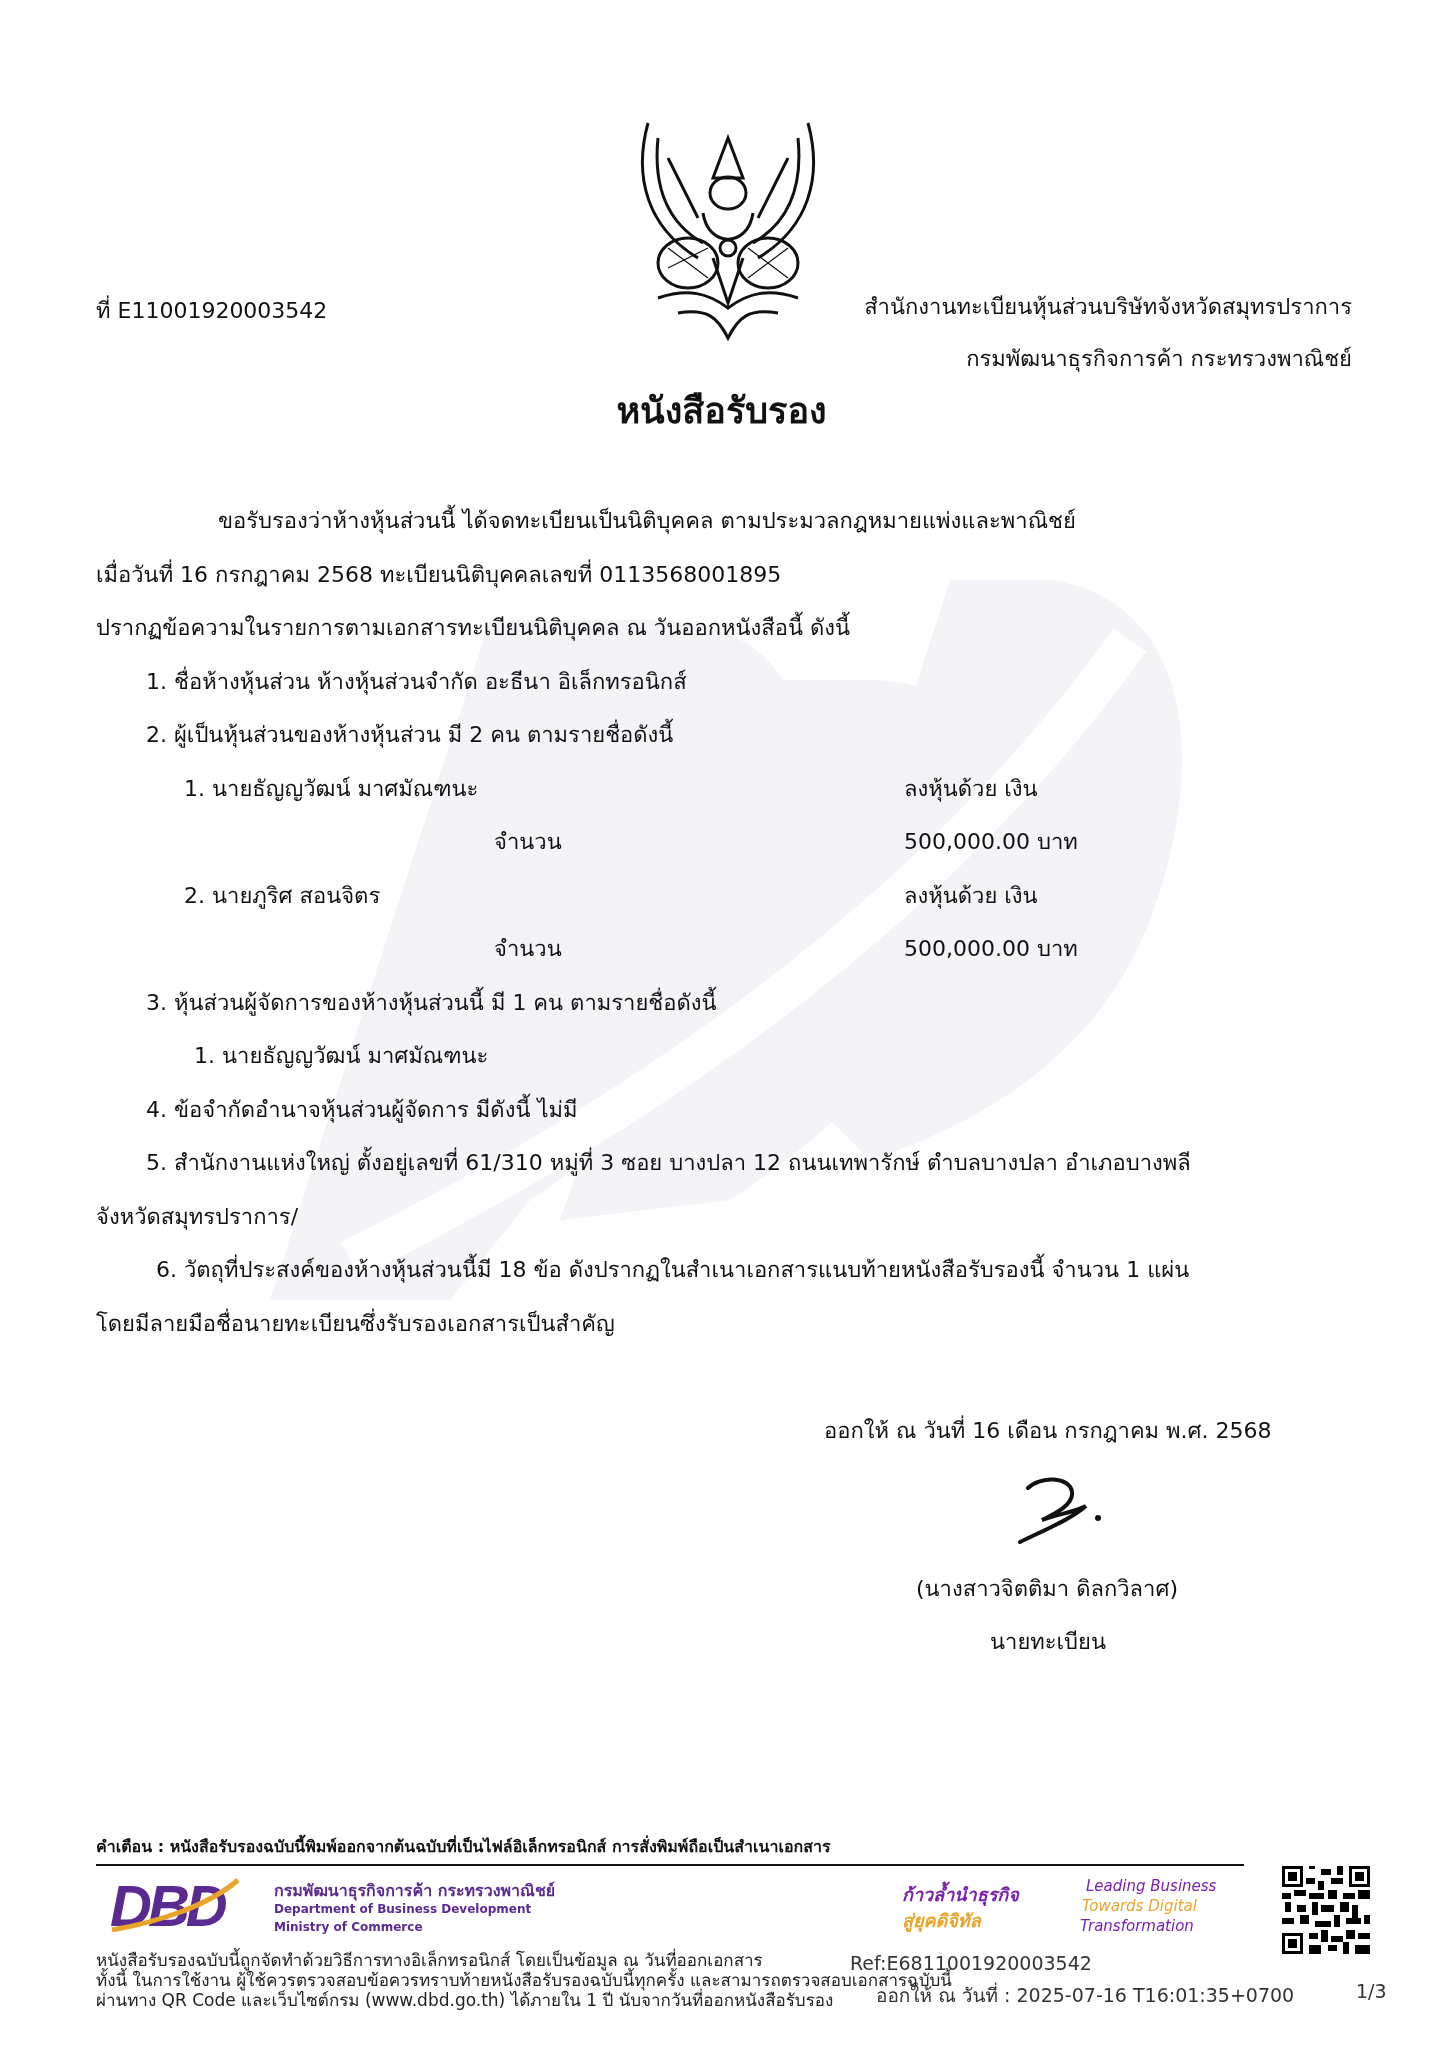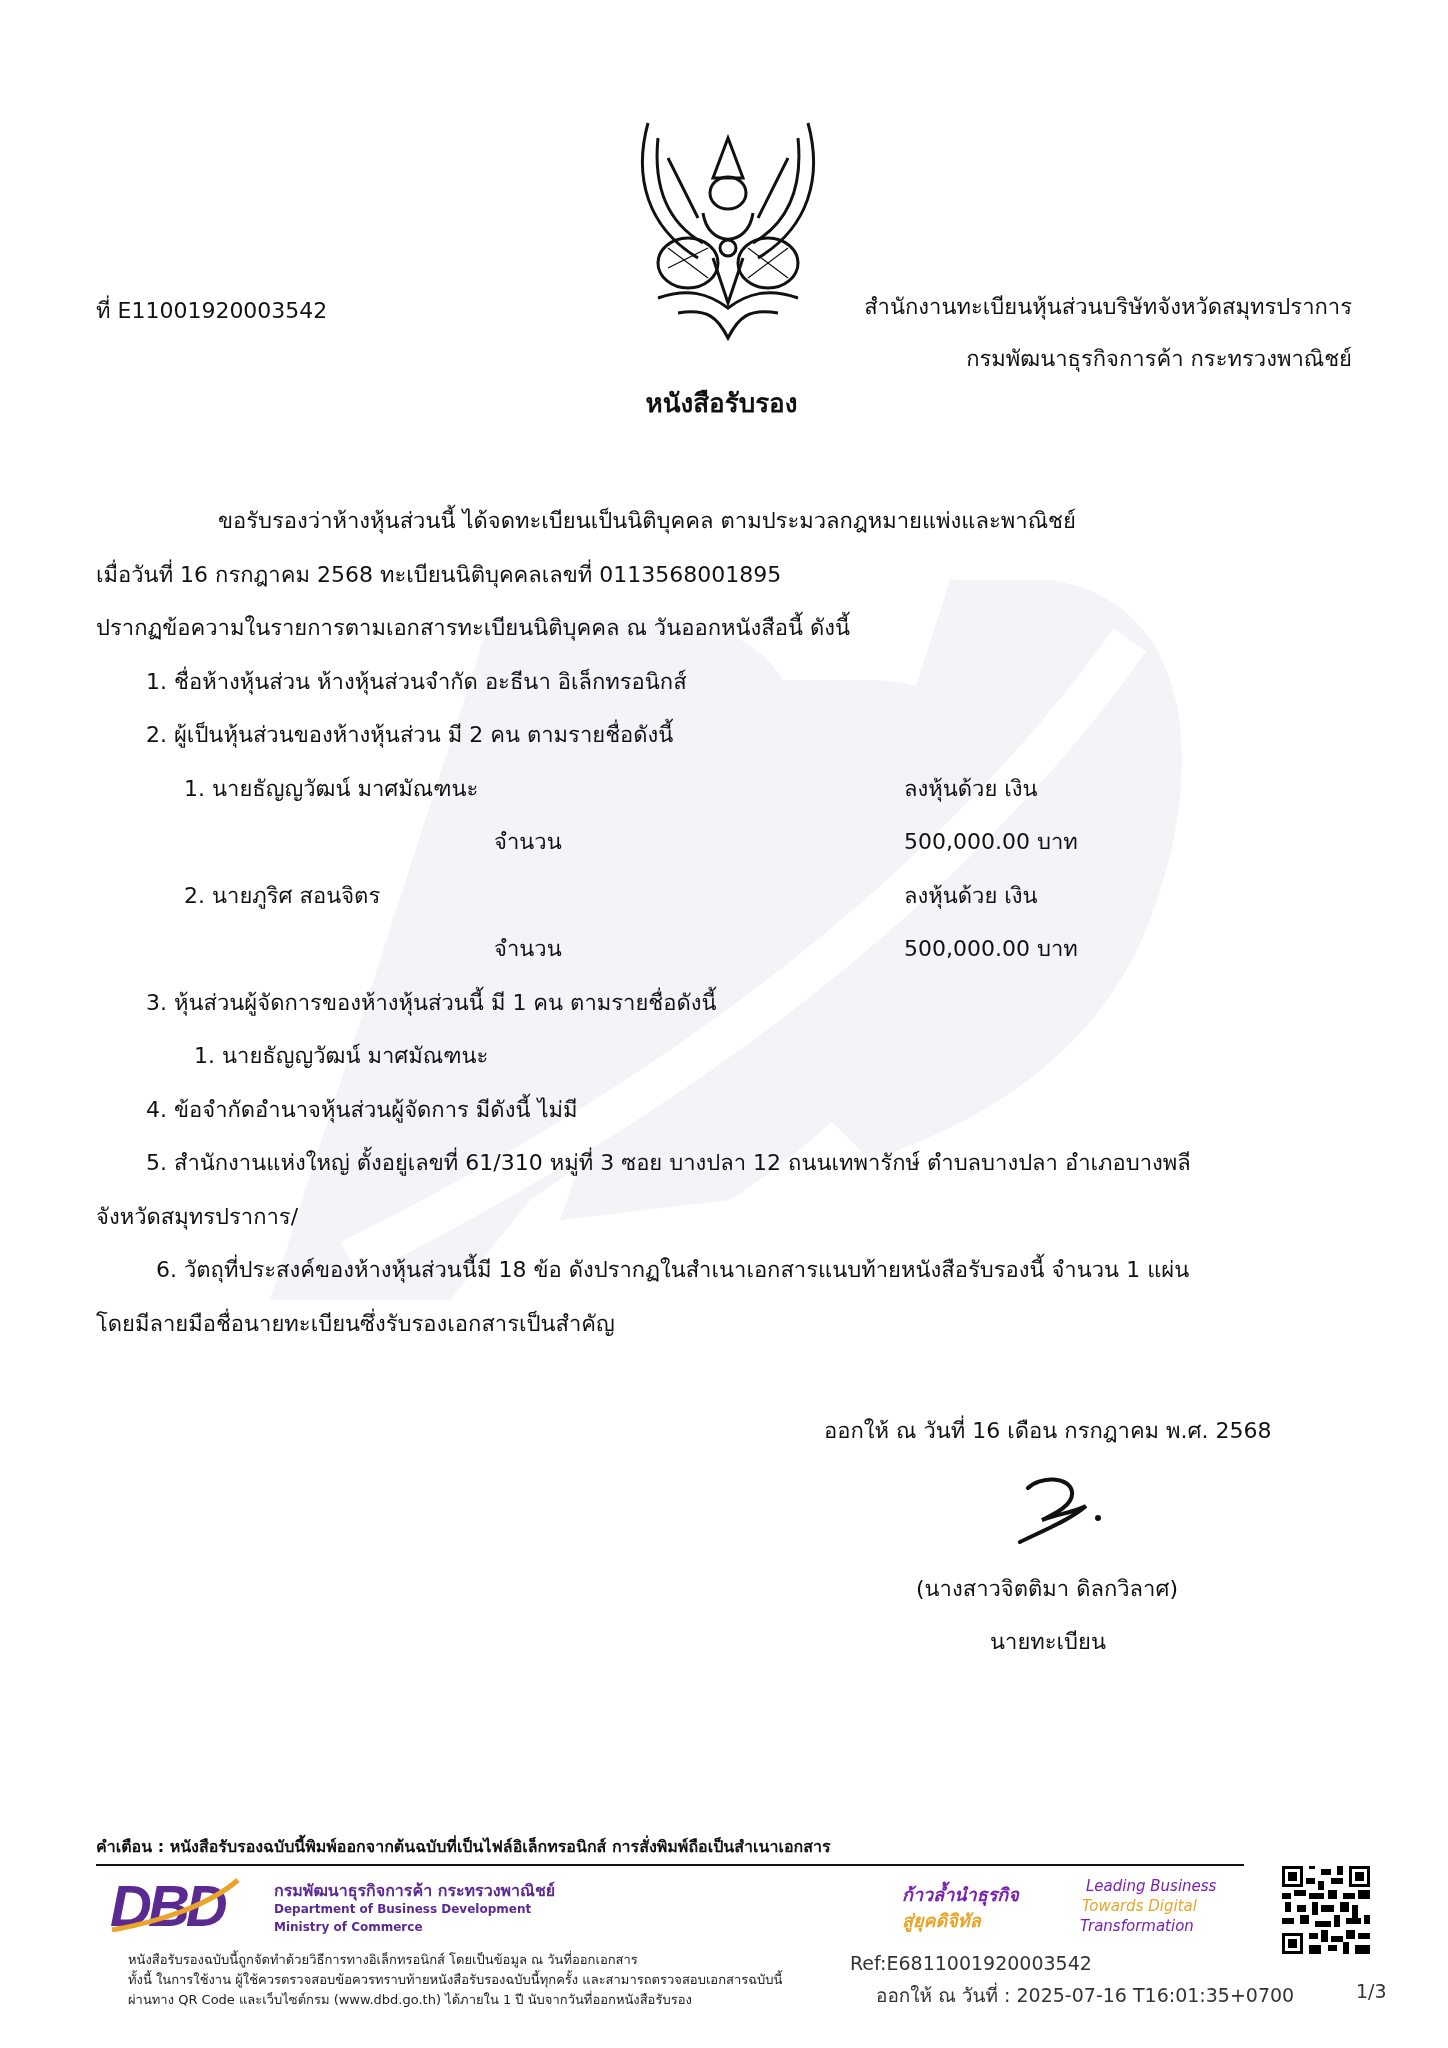--- a/index.html
+++ b/index.html
@@ -8,24 +8,24 @@
     font-family: "DejaVu Sans", "Liberation Sans", sans-serif;
     color: #111111;
   }
   .watermark {
     position: absolute; left: 230px; top: 560px; width: 980px; height: 760px;
     z-index: 0; pointer-events: none;
   }
   .abs { position: absolute; z-index: 1; white-space: nowrap; }
   .t { font-size: 22px; line-height: 30px; }
   .garuda { position: absolute; left: 628px; top: 118px; width: 200px; height: 225px; z-index: 1; }
-  .title { font-size: 26px; font-weight: bold; left: 0; width: 1443px; text-align: center; top: 382px; }
+  .title { font-size: 36px; font-weight: bold; left: 0; width: 1443px; text-align: center; top: 382px; }
   .footer-rule { position: absolute; left: 96px; top: 1864px; width: 1148px; height: 2px; background: #111; }
   .warn { font-size: 16px; font-weight: bold; }
-  .small { font-size: 13px; line-height: 20px; color: #222; margin-left: 32px; }
+  .small { font-size: 17px; line-height: 20px; color: #222; }
   .dbd-th { font-size: 16px; font-weight: bold; color: #5b2a91; }
   .dbd-en { font-size: 12px; font-weight: bold; color: #5b2a91; line-height: 18px; }
   .slogan-th1 { font-size: 18px; font-weight: bold; font-style: italic; color: #7a1fb0; }
   .slogan-th2 { font-size: 18px; font-weight: bold; font-style: italic; color: #e9a42a; }
   .slogan-en { font-size: 15px; font-style: italic; line-height: 20px; }
   .ref { font-size: 19px; color: #333; }
   .qr { position: absolute; left: 1282px; top: 1866px; width: 88px; height: 88px; z-index: 1; }
 </style>
 </head>
 <body>

